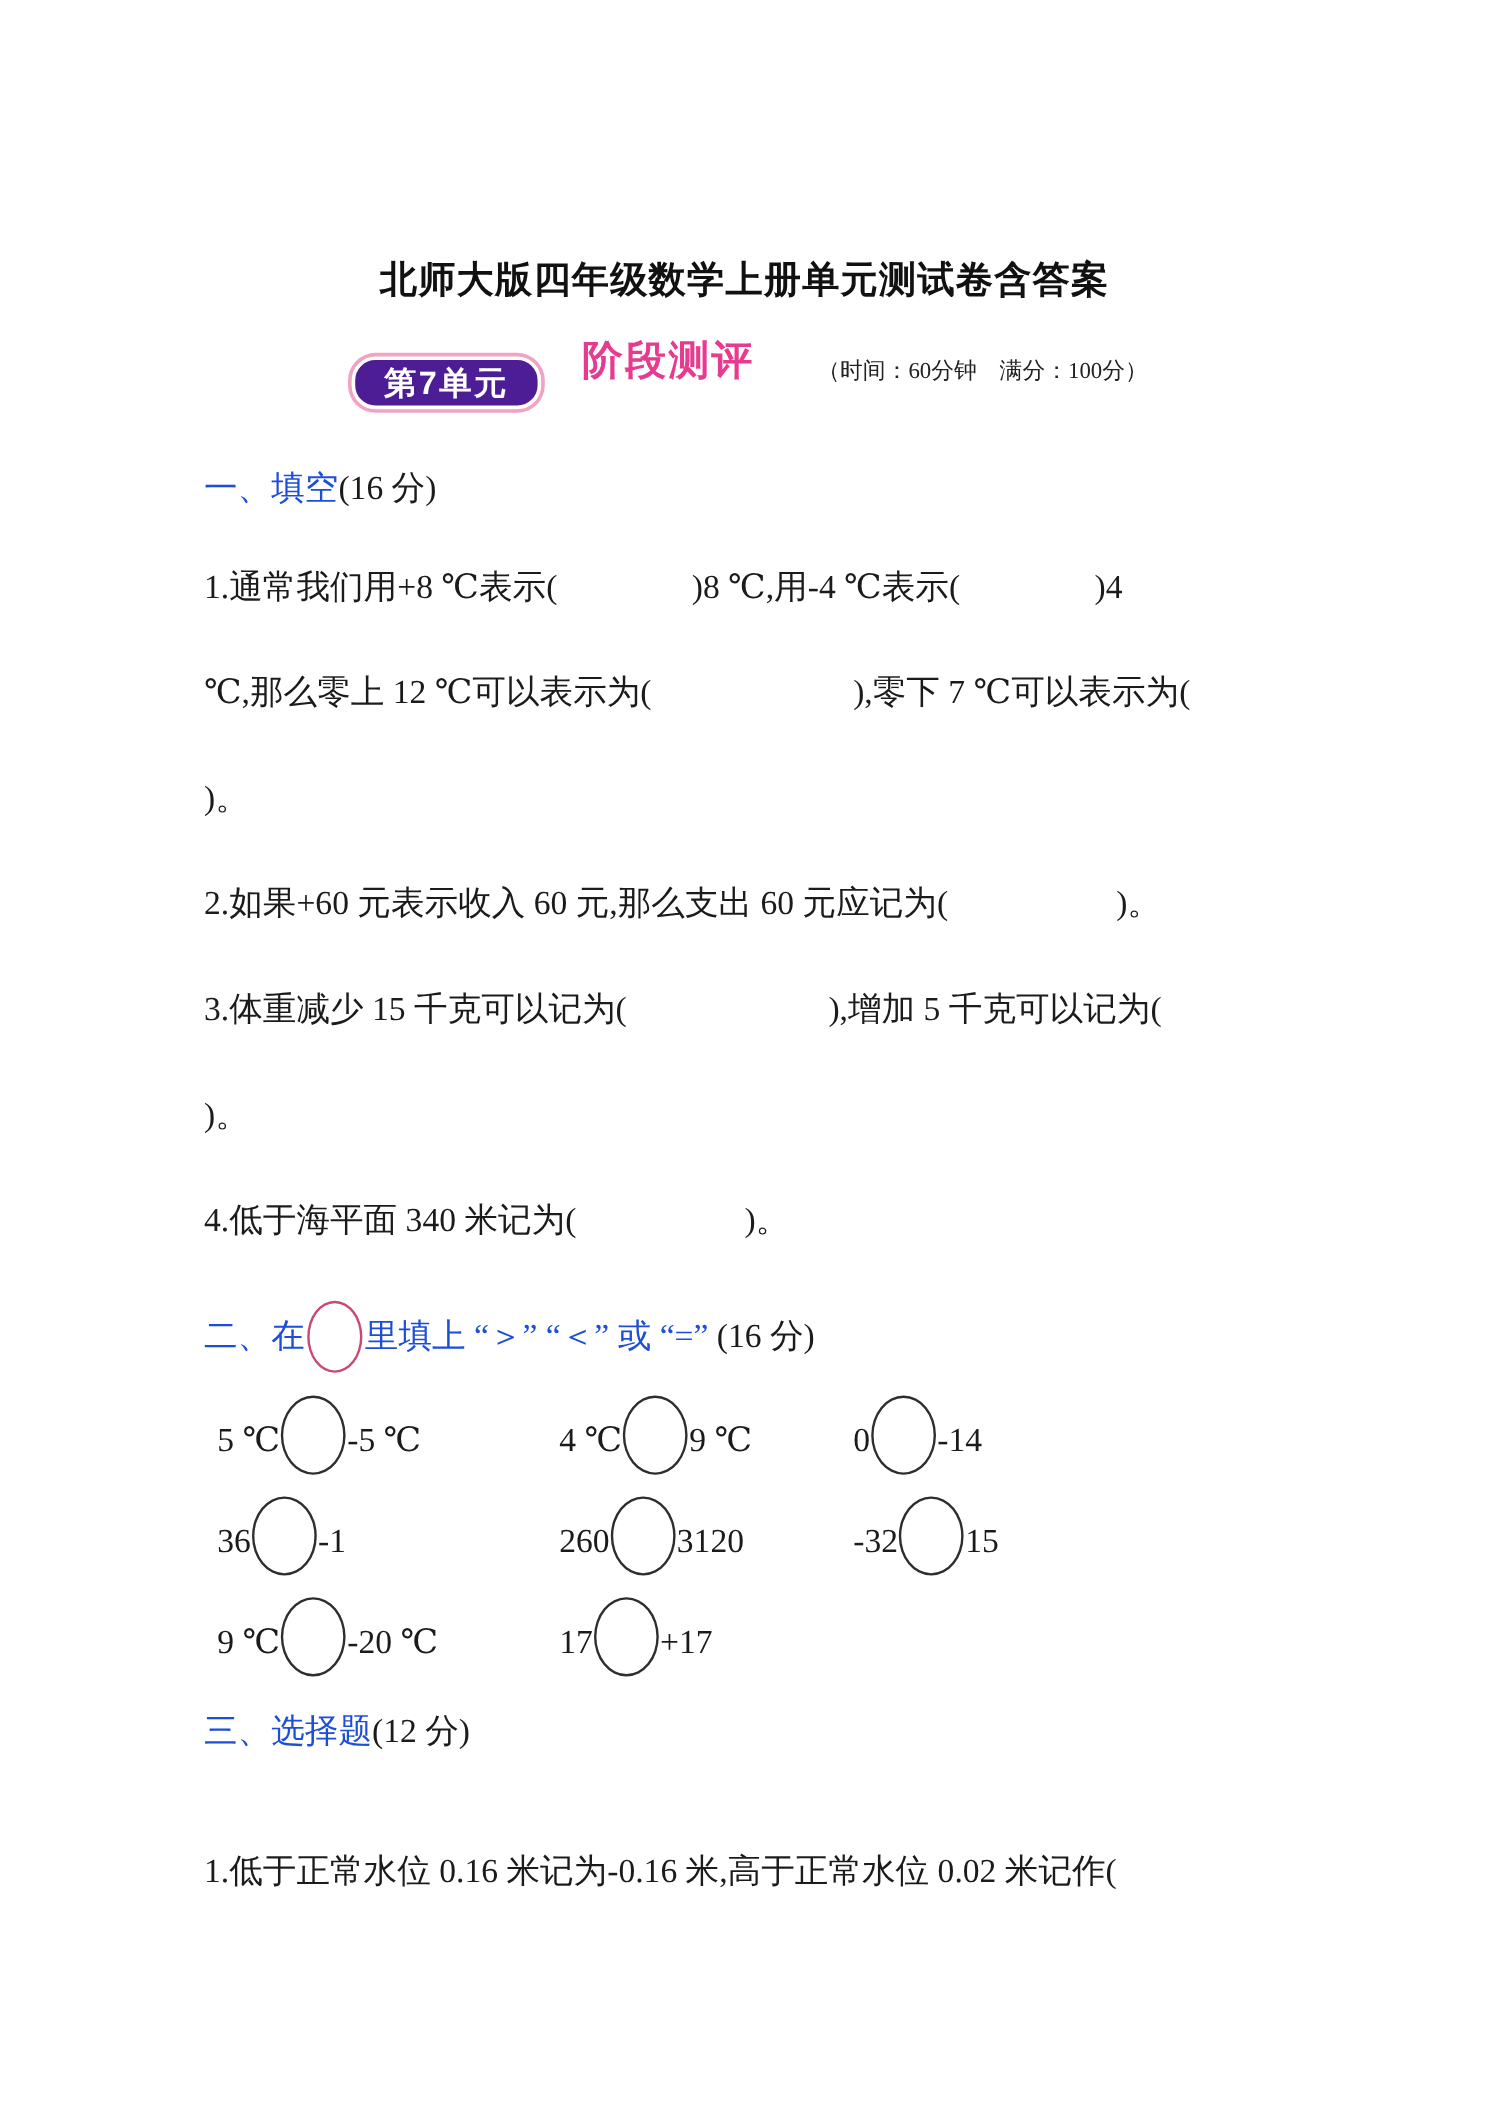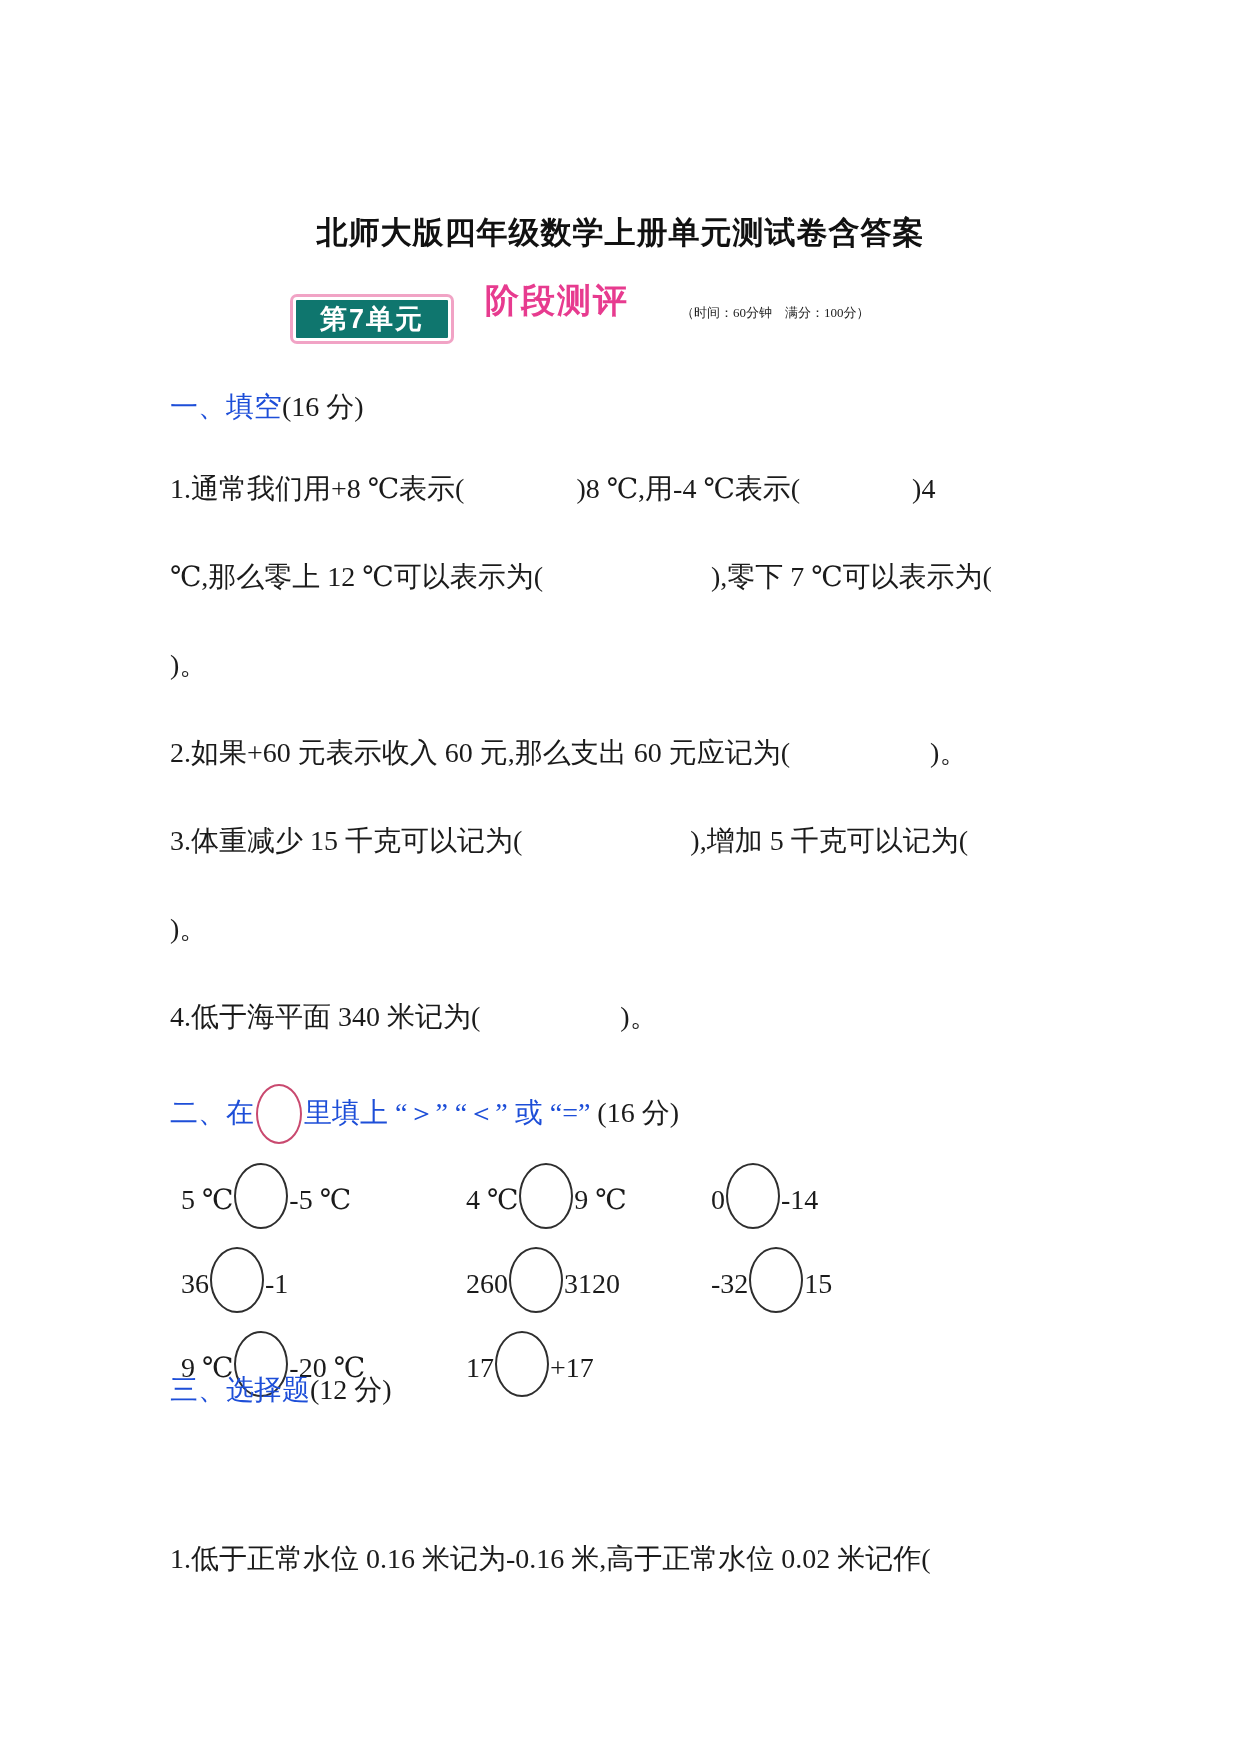--- a/index.html
+++ b/index.html
@@ -14,33 +14,33 @@
     text-align:center; font-size:31px; font-weight:bold; letter-spacing:1px;
     color:#111;
   }
   .header-row {
     position:absolute; top:276px; left:293px; height:50px;
     display:flex; align-items:center;
   }
   .unit-badge {
     display:inline-flex; align-items:center; justify-content:center;
     width:158px; height:44px;
-    background:#0f766e; border:3px solid #ffffff; border-radius:4px;
+    background:#4c1d95; border:3px solid #ffffff; border-radius:20px;
     box-shadow:0 0 0 3px #f1a3c5;
     color:#ffffff; font-family:"Liberation Sans","DejaVu Sans",sans-serif;
     font-weight:bold; font-size:27px; letter-spacing:2px;margin-top:36px;
   }
   .stage-title {
     margin-left:34px; color:#e73b8f;
     font-family:Liberation Mono, monospace;
     font-weight:bold; font-size:34px; letter-spacing:2px;
   }
   .time-info {
     margin-left:52px; align-self:flex-end; padding-bottom:4px;
-    font-size:13px; color:#222; white-space:pre;
+    font-size:19px; color:#222; white-space:pre;
   }
   .line {
     position:absolute; left:170px; font-size:28px; white-space:pre; color:#1b1b1b;
   }
   .m { color:#1d4ed8; }
   .pcircle {
     display:inline-block; width:46px; height:60px;
     border:2px solid #c9496f; border-radius:50%;
     vertical-align:middle; transform:translateY(-2px); margin:0 2px;
     background:transparent;
@@ -92,17 +92,17 @@
     <div><span>260</span><span class="ccircle"></span><span>3120</span></div>
     <div><span>-32</span><span class="ccircle"></span><span>15</span></div>
   </div>
 
   <div class="cmp-row" style="top:1338px">
     <div><span>9 ℃</span><span class="ccircle"></span><span>-20 ℃</span></div>
     <div><span>17</span><span class="ccircle"></span><span>+17</span></div>
     <div></div>
   </div>
 
-  <div class="line" style="top:1371px"><span class="m">三、选择题</span><span>(12 分)</span></div>
+  <div class="line" style="top:1424px"><span class="m">三、选择题</span><span>(12 分)</span></div>
 
   <div class="line" style="top:1540px">1.低于正常水位 0.16 米记为-0.16 米,高于正常水位 0.02 米记作(</div>
 
 </div>
 
 </body></html>

